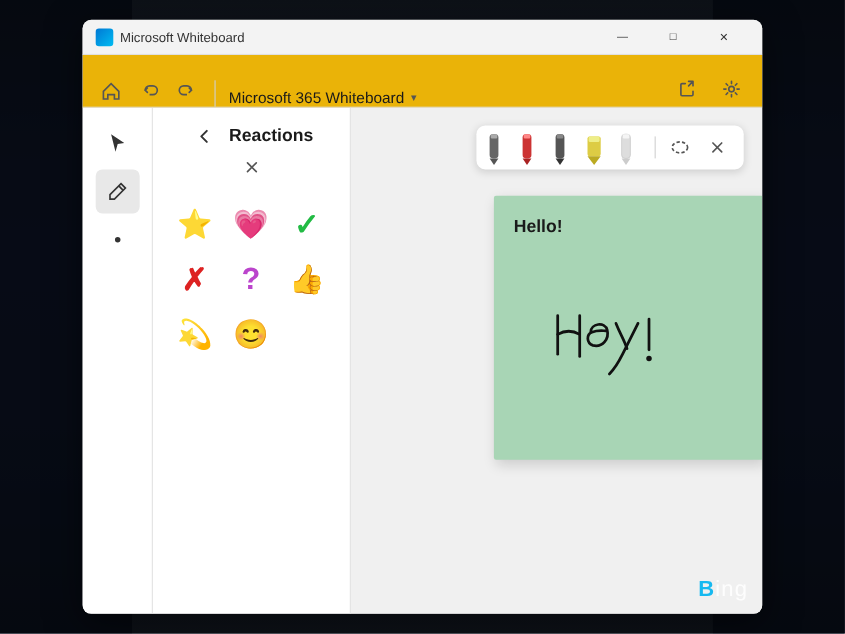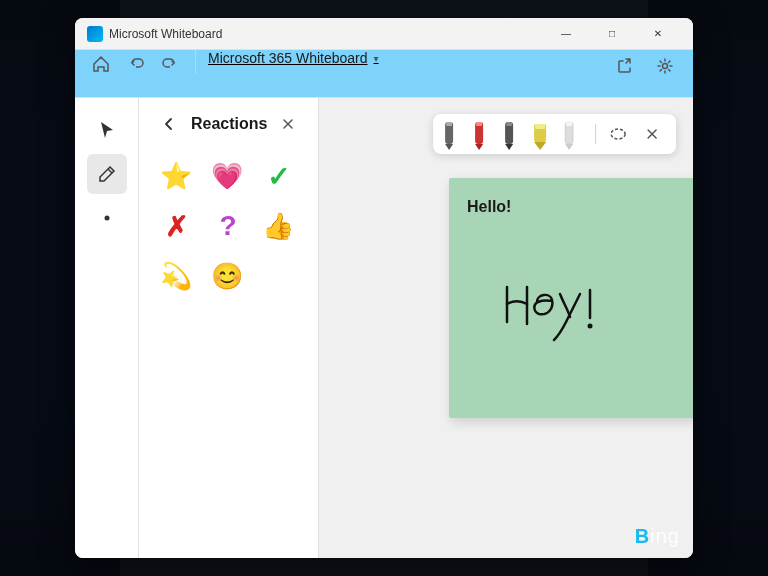--- a/index.html
+++ b/index.html
@@ -91,28 +91,27 @@
       justify-content: center;
       font-size: 10px;
       color: #333;
       cursor: pointer;
       border-radius: 0;
     }
 
     
     .menu-bar {
       height: 48px;
-      background: #7dd3fc;
-      display: flex;
-      align-items: flex-start;
+      background: #eab308;
+      display: flex;
+      align-items: flex-end;
       padding: 0 12px;
       border-bottom: 1px solid #e0e0e0;
       flex-shrink: 0;
       gap: 8px;
-      text-decoration: underline;
     }
     .menu-home-icon {
       width: 28px;
       height: 28px;
       display: flex;
       align-items: center;
       justify-content: center;
       color: #555;
       font-size: 16px;
       cursor: pointer;
@@ -211,20 +210,21 @@
       border-right: 1px solid #e0e0e0;
       flex-shrink: 0;
       display: flex;
       flex-direction: column;
     }
     .reactions-header {
       display: flex;
       align-items: center;
       justify-content: space-between;
       padding: 12px 16px 8px;
+      flex-direction: column;
     }
     .reactions-header-left {
       display: flex;
       align-items: center;
       gap: 8px;
     }
     .back-btn {
       width: 28px;
       height: 28px;
       display: flex;

